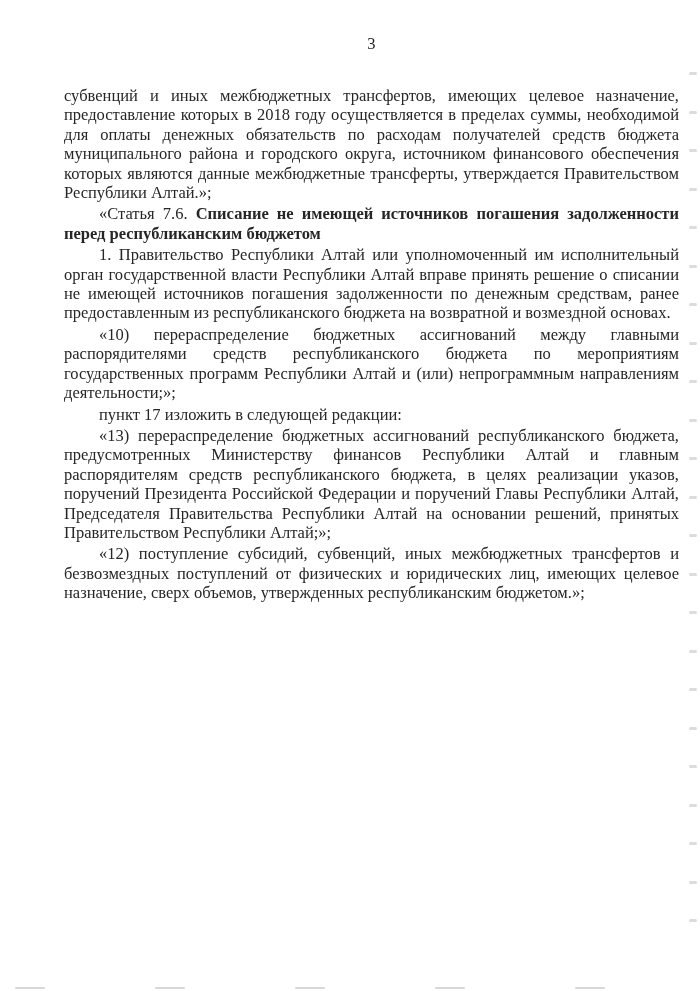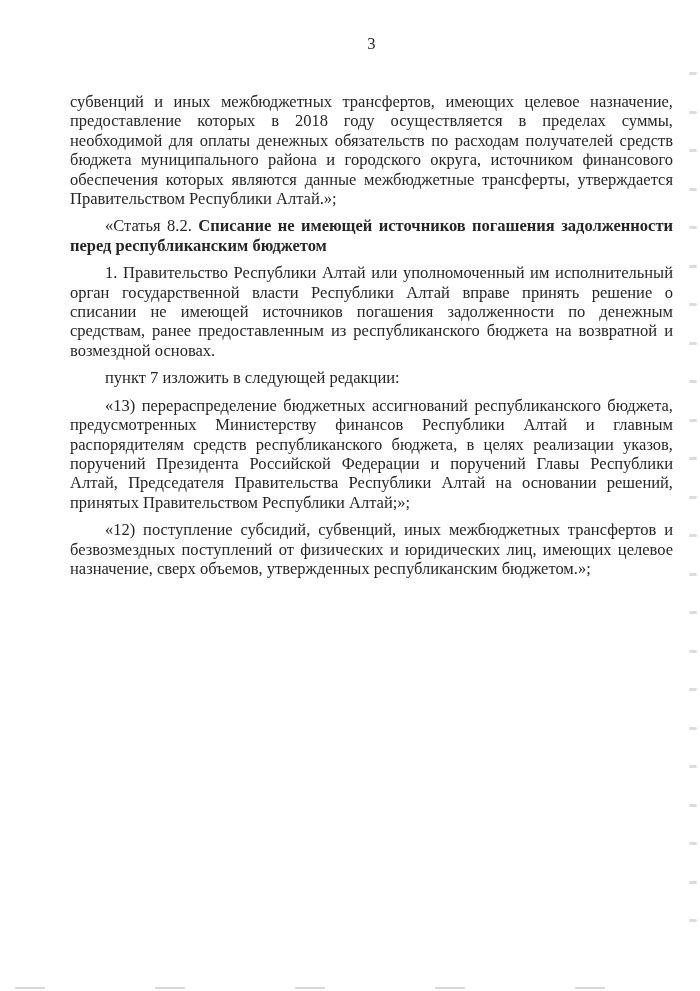--- a/index.html
+++ b/index.html
@@ -28,21 +28,21 @@
   .doc-body {
     position: absolute;
     top: 84px;
     left: 62px;
     width: 619px;
     font-size: 16.5px;
     line-height: 19.4px;
     text-align: justify;
   }
   .doc-body p {
-    margin: 8px;
+    margin: 2px;
     padding: 0;
   }
   .doc-body p.indent {
     text-indent: 35px;
   }
   .doc-body .bold {
     font-weight: bold;
   }
   
   .edge-marks-right {
@@ -78,23 +78,24 @@
   }
 </style>
 </head>
 <body>
 
 <div class="page">
   <div class="page-number">3</div>
 
   <div class="doc-body" id="doc-body">
       <p class=""><span>субвенций и иных межбюджетных трансфертов, имеющих целевое назначение, предоставление которых в 2018 году осуществляется в пределах суммы, необходимой для оплаты денежных обязательств по расходам получателей средств бюджета муниципального района и городского округа, источником финансового обеспечения которых являются данные межбюджетные трансферты, утверждается Правительством Республики Алтай.»;</span></p>
-      <p class="indent"><span>«Статья 8.2. </span><span class="bold">Списание не имеющей источников погашения задолженности перед республиканским бюджетом</span></p>
+      <p class="indent"><span>«Статья 7.6. </span><span class="bold">Списание не имеющей источников погашения задолженности перед республиканским бюджетом</span></p>
       <p class="indent"><span>1. Правительство Республики Алтай или уполномоченный им исполнительный орган государственной власти Республики Алтай вправе принять решение о списании не имеющей источников погашения задолженности по денежным средствам, ранее предоставленным из республиканского бюджета на возвратной и возмездной основах.</span></p>
-      <p class="indent"><span>пункт 7 изложить в следующей редакции:</span></p>
+      <p class="indent"><span>«10) перераспределение бюджетных ассигнований между главными распорядителями средств республиканского бюджета по мероприятиям государственных программ Республики Алтай и (или) непрограммным направлениям деятельности;»;</span></p>
+      <p class="indent"><span>пункт 17 изложить в следующей редакции:</span></p>
       <p class="indent"><span>«13) перераспределение бюджетных ассигнований республиканского бюджета, предусмотренных Министерству финансов Республики Алтай и главным распорядителям средств республиканского бюджета, в целях реализации указов, поручений Президента Российской Федерации и поручений Главы Республики Алтай, Председателя Правительства Республики Алтай на основании решений, принятых Правительством Республики Алтай;»;</span></p>
       <p class="indent"><span>«12) поступление субсидий, субвенций, иных межбюджетных трансфертов и безвозмездных поступлений от физических и юридических лиц, имеющих целевое назначение, сверх объемов, утвержденных республиканским бюджетом.»;</span></p>
     </div>
 
   <div class="edge-marks-right" id="edge-right">
       <div class="tick" style="top: 72px;"></div>
       <div class="tick" style="top: 110.5px;"></div>
       <div class="tick" style="top: 149px;"></div>
       <div class="tick" style="top: 187.5px;"></div>
       <div class="tick" style="top: 226px;"></div>

